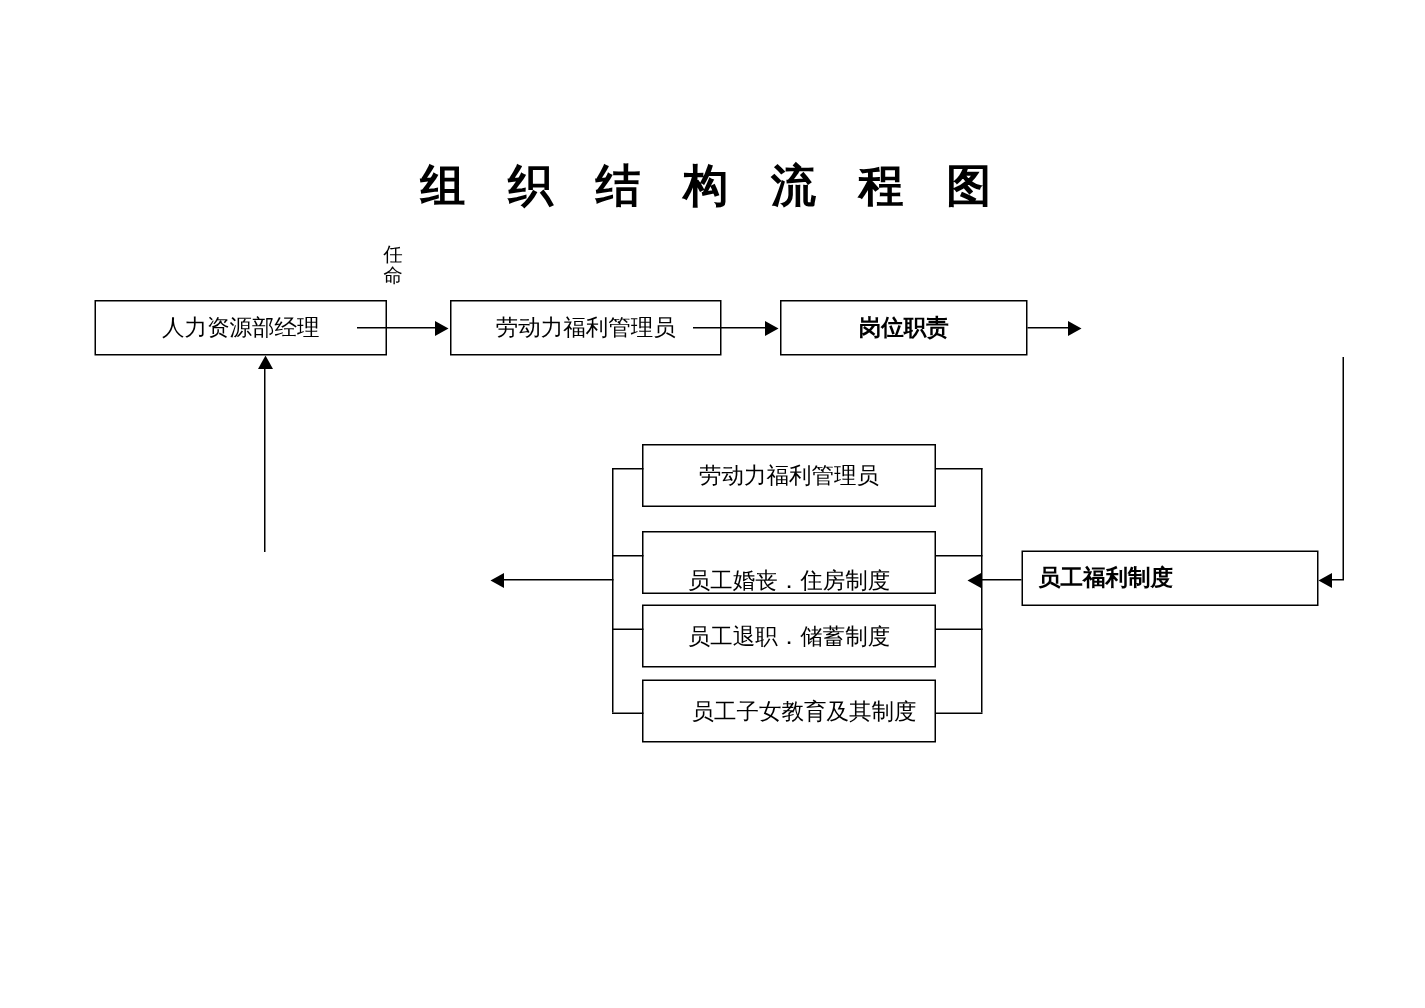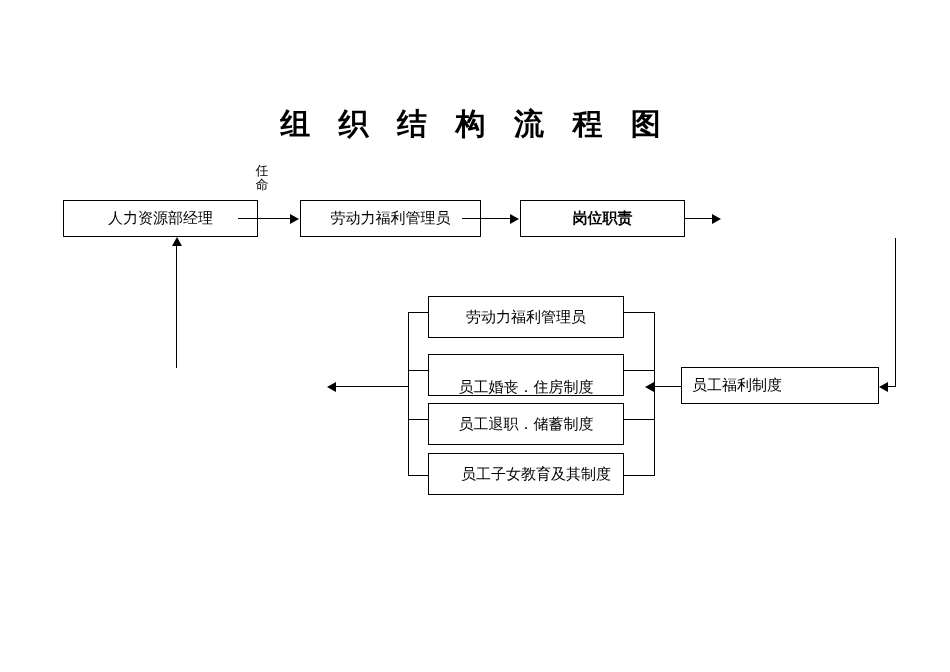--- a/index.html
+++ b/index.html
@@ -39,20 +39,21 @@
     align-items: center;
     justify-content: center;
     font-size: 15px;
     color: #000000;
     line-height: 1.1;
     white-space: nowrap;
   }
   .node.left-align {
     justify-content: flex-start;
     padding-left: 10px;
+    font-weight: bold;
   }
   .conn {
     position: absolute;
     background: #000000;
   }
   .conn.h { height: 1px; }
   .conn.v { width: 1px; }
   .arrow {
     position: absolute;
     width: 0;

